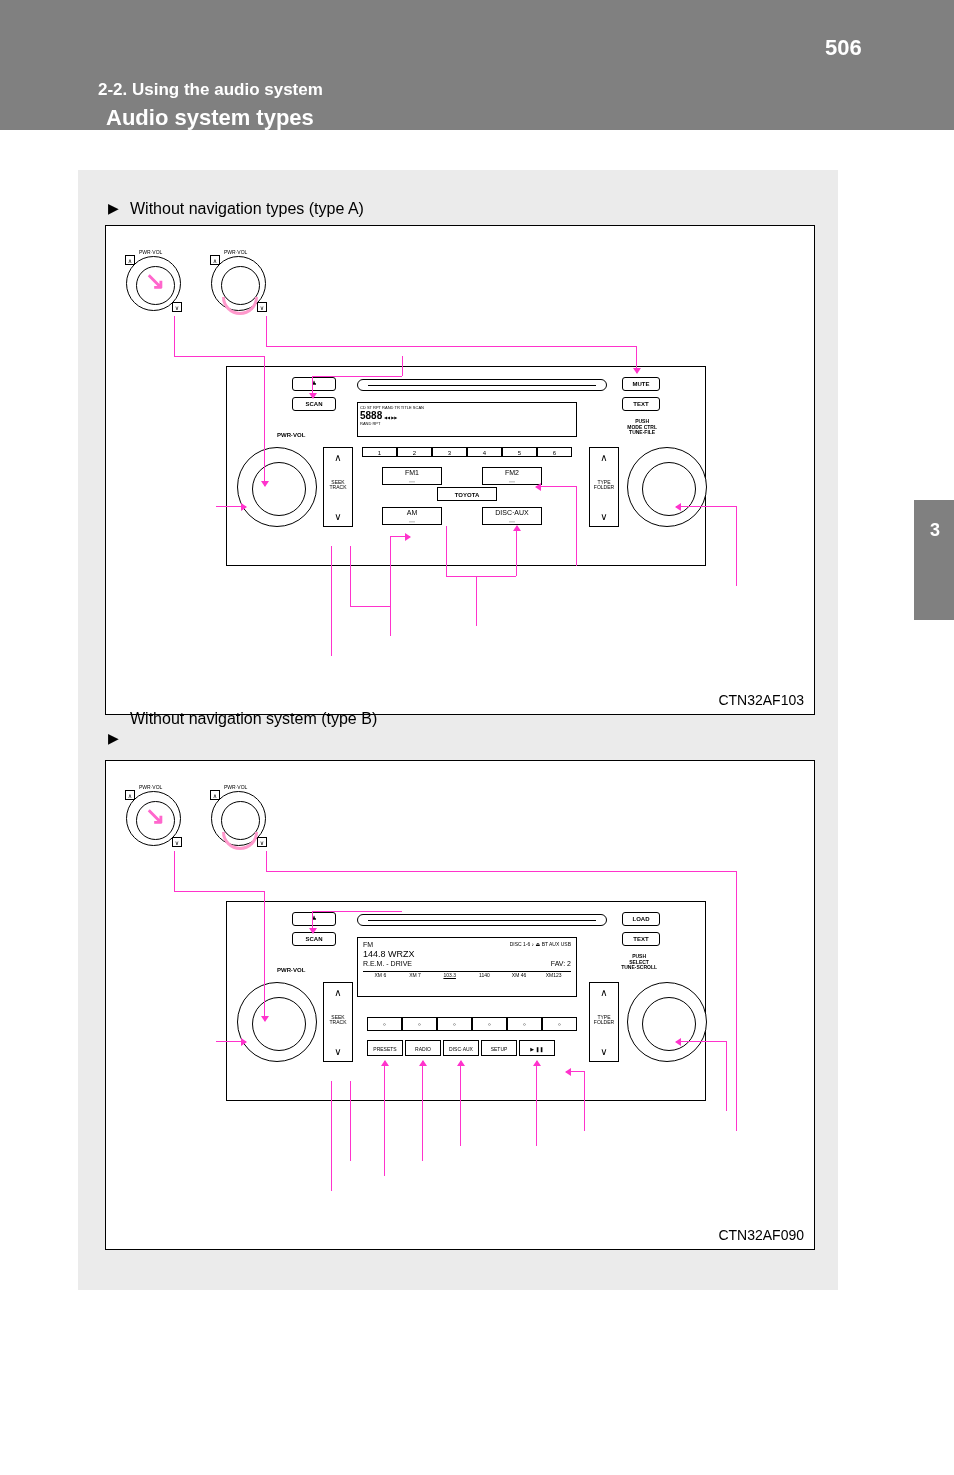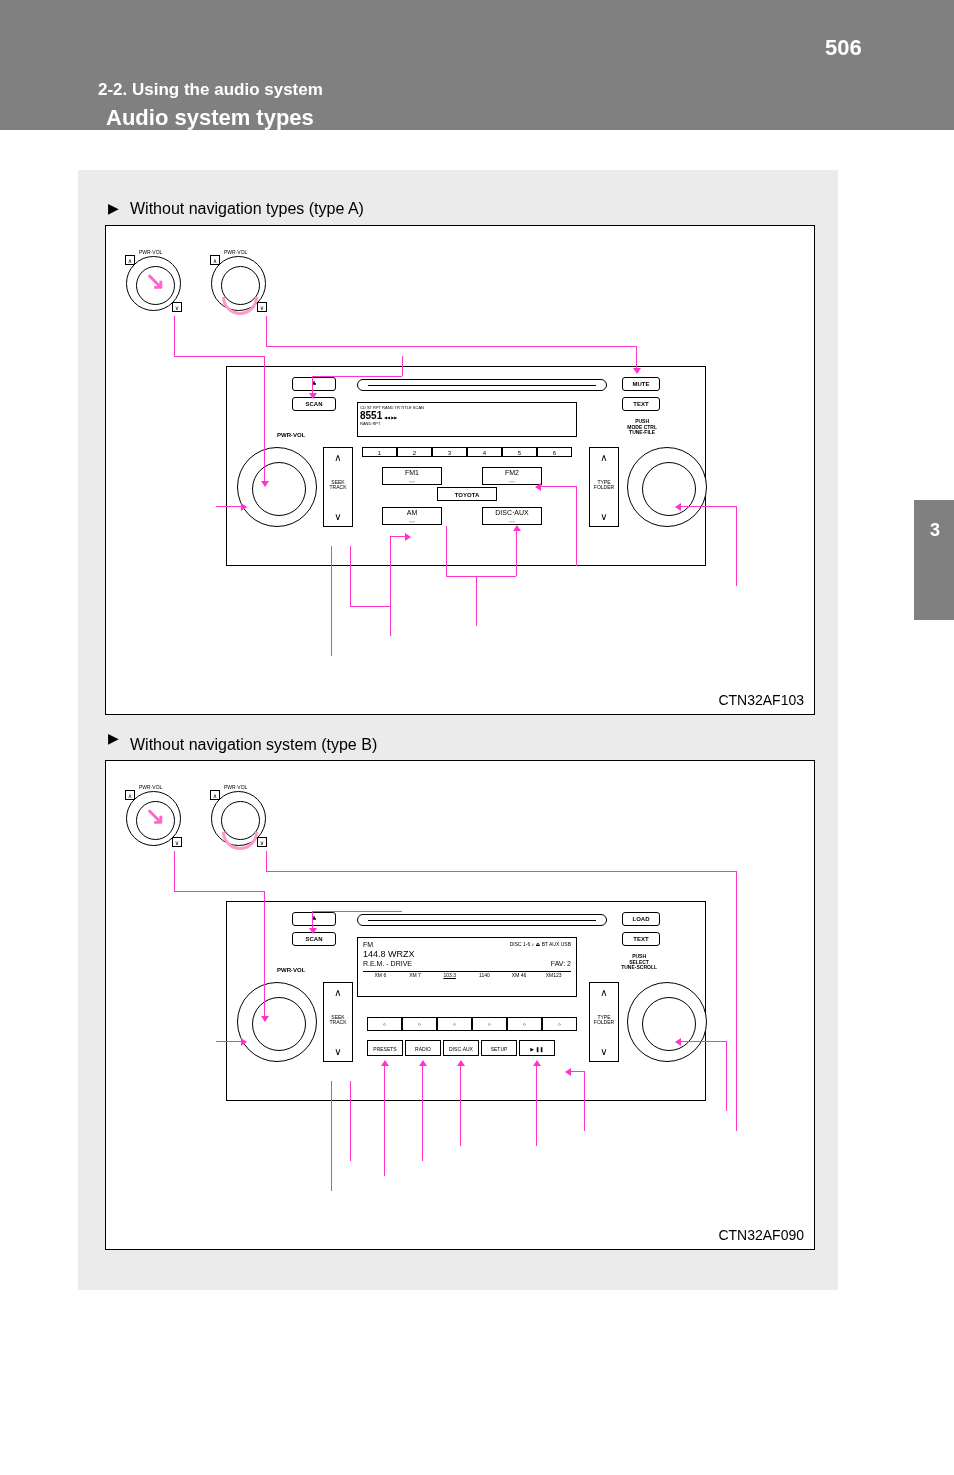--- a/index.html
+++ b/index.html
@@ -57,21 +57,21 @@
     width: 760px;
     height: 1120px;
     background: #ebebeb;
   }
   .caption {
     position: absolute;
     font-size: 16px;
     color: #000;
   }
   .caption-1 { left: 130px; top: 200px; }
-  .caption-2 { left: 130px; top: 736px; }
+  .caption-2 { left: 130px; top: 710px; }
   .caption-arrow {
     position: absolute;
     font-size: 14px;
     color: #000;
   }
   .arrow-1 { left: 108px; top: 200px; }
   .arrow-2 { left: 108px; top: 730px; }
   .fig-box {
     position: absolute;
     background: #fff;
@@ -429,21 +429,21 @@
       <div class="btn-tiny mute-btn">MUTE</div>
       <div class="btn-tiny text-btn">TEXT</div>
       <div class="pwr-label">PWR·VOL</div>
       <div class="tune-label">
         <span>PUSH</span><br>
         <span>MODE CTRL</span><br>
         <span>TUNE·FILE</span>
       </div>
       <div class="lcd-screen">
         <div style="font-size:4px;">CD  ST  RPT RAND TR TITLE  SCAN</div>
-        <div style="font-size:10px;font-weight:bold;display:inline-block;">8551</div>
+        <div style="font-size:10px;font-weight:bold;display:inline-block;">5888</div>
         <span style="font-size:4px;">◀◀    ▶▶</span>
         <div style="font-size:4px;">RAND  RPT</div>
       </div>
       <div class="preset-row">
         <div class="preset-num">1</div>
         <div class="preset-num">2</div>
         <div class="preset-num">3</div>
         <div class="preset-num">4</div>
         <div class="preset-num">5</div>
         <div class="preset-num">6</div>

